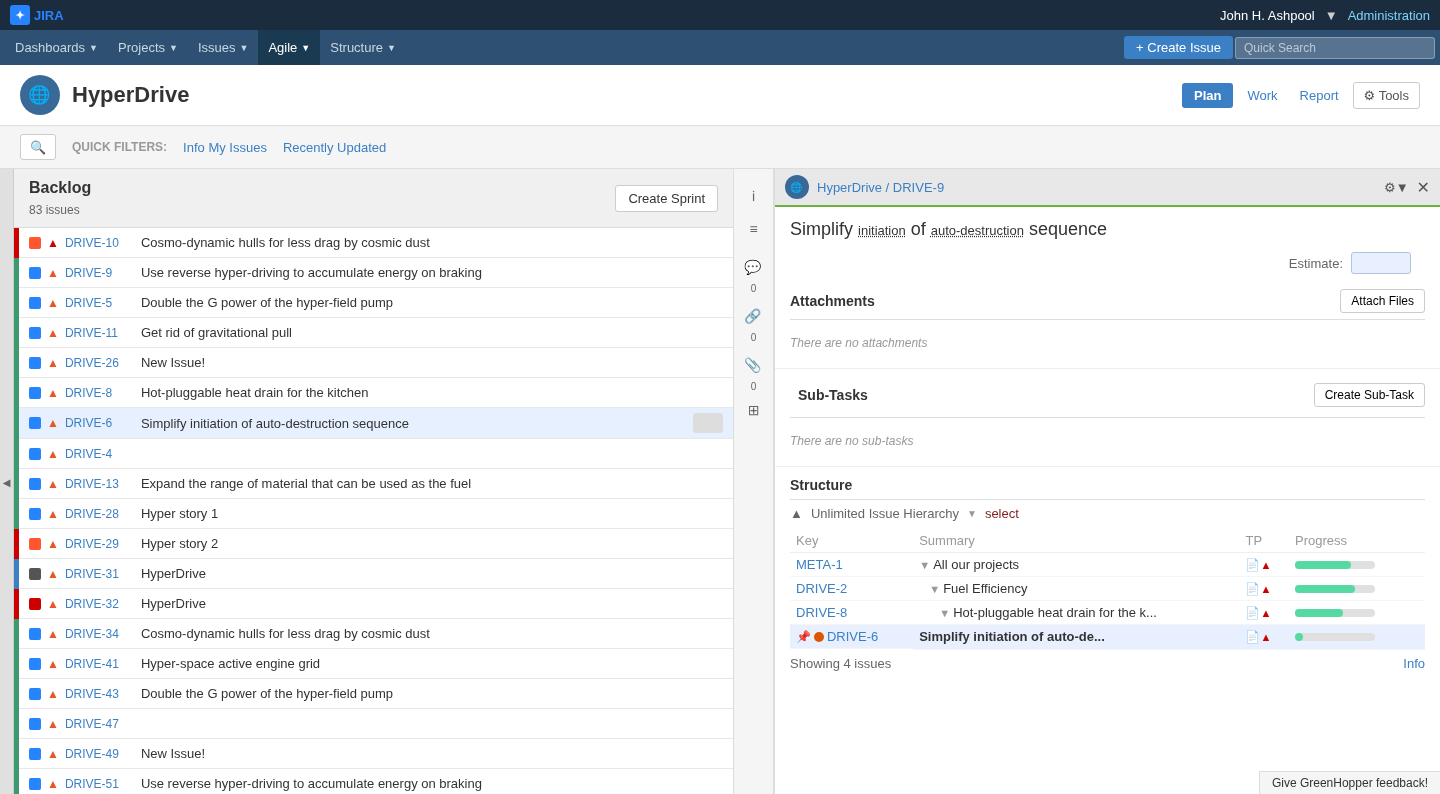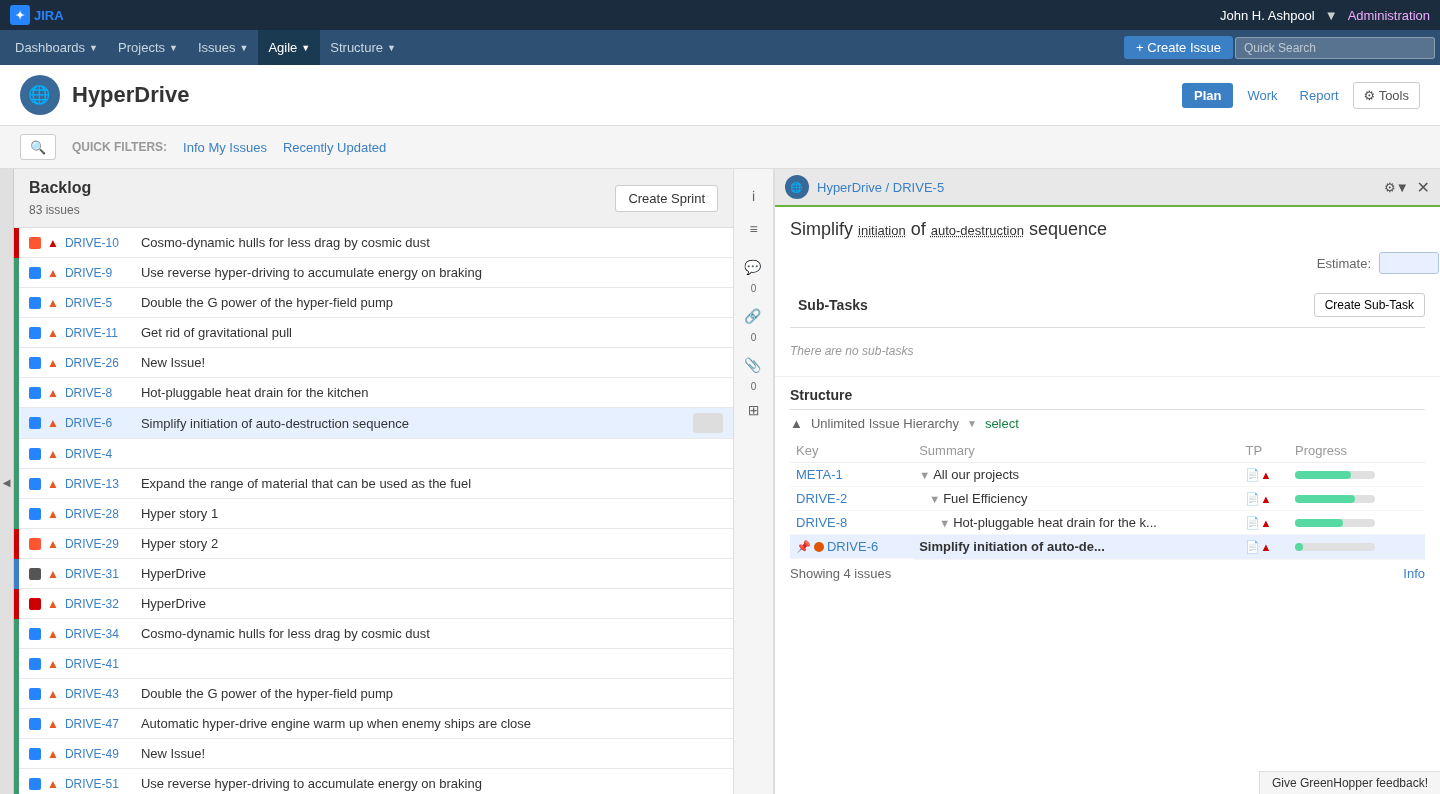--- a/index.html
+++ b/index.html
@@ -13,21 +13,21 @@
       align-items: center;
       justify-content: space-between;
       padding: 0 10px;
       color: #fff;
     }
     .top-nav-left { display: flex; align-items: center; gap: 4px; }
     .jira-logo { color: #2684ff; font-weight: bold; font-size: 14px; display: flex; align-items: center; gap: 4px; }
     .jira-logo .logo-icon { background: #2684ff; color: #fff; border-radius: 3px; width: 20px; height: 20px; display: flex; align-items: center; justify-content: center; font-size: 11px; font-weight: bold; }
     .top-nav-right { display: flex; align-items: center; gap: 10px; color: #ccc; font-size: 12px; }
     .top-nav-right .user-name { color: #fff; }
-    .top-nav-right .admin-link { color: #f0abfc; }
+    .top-nav-right .admin-link { color: #7dd3fc; }
 
     
     .second-nav {
       background: #2d5073;
       height: 35px;
       display: flex;
       align-items: center;
       gap: 0;
       padding: 0 5px;
     }
@@ -220,21 +220,21 @@
       overflow: hidden;
     }
     .detail-breadcrumb { color: #3b7fc4; font-size: 13px; }
     .detail-header-actions { display: flex; gap: 8px; align-items: center; }
     .detail-title-area { padding: 10px 15px 5px; }
     .detail-title { font-size: 18px; color: #333; line-height: 1.4; }
     .estimate-row {
       display: flex;
       align-items: center;
       justify-content: flex-end;
-      padding: 5px 1px;
+      padding: 5px 29px;
       gap: 8px;
       color: #666;
       font-size: 12px;
     }
     .estimate-box {
       width: 60px; height: 22px;
       background: #e8f0ff;
       border: 1px solid #b0c4de;
       border-radius: 3px;
     }
@@ -266,21 +266,21 @@
       font-size: 12px;
       float: right;
       margin-top: -30px;
     }
     .empty-text { color: #999; font-style: italic; font-size: 12px; padding: 8px 0; }
 
     
     .structure-section { padding: 10px 15px; }
     .structure-title { font-size: 14px; font-weight: bold; color: #333; margin-bottom: 6px; border-bottom: 1px solid #ddd; padding-bottom: 6px; }
     .structure-controls { display: flex; align-items: center; gap: 8px; margin-bottom: 8px; font-size: 12px; color: #666; }
-    .structure-link { color: #15803d; cursor: pointer; }
+    .structure-link { color: #7f1d1d; cursor: pointer; }
     .structure-table { width: 100%; border-collapse: collapse; font-size: 12px; }
     .structure-table th { text-align: left; color: #999; padding: 4px 6px; border-bottom: 1px solid #eee; font-weight: normal; }
     .structure-table td { padding: 4px 6px; border-bottom: 1px solid #f5f5f5; color: #333; }
     .structure-table td a { color: #3b7fc4; cursor: pointer; }
     .progress-bar-container { width: 80px; height: 8px; background: #e0e0e0; border-radius: 4px; }
     .progress-bar { height: 8px; background: #57d9a3; border-radius: 4px; }
     .structure-footer { display: flex; justify-content: space-between; padding: 6px 0; font-size: 12px; color: #666; }
     .info-link { color: #3b7fc4; cursor: pointer; }
 
     
@@ -569,38 +569,38 @@
           <span class="issue-key">DRIVE-34</span>
           <span class="issue-summary">Cosmo-dynamic hulls for less drag by cosmic dust</span>
         </div>
       </div>
       <div class="row-with-border">
         <div class="green-left-border"></div>
         <div class="issue-row" style="flex:1;">
           <span style="background:#2684ff;width:12px;height:12px;border-radius:2px;display:inline-block;flex-shrink:0;"></span>
           <span style="color:#e65722;font-size:12px;">▲</span>
           <span class="issue-key">DRIVE-41</span>
+          <span class="issue-summary">Hyper-space active engine grid</span>
         </div>
       </div>
       <div class="row-with-border">
         <div class="green-left-border"></div>
         <div class="issue-row" style="flex:1;">
           <span style="background:#2684ff;width:12px;height:12px;border-radius:2px;display:inline-block;flex-shrink:0;"></span>
           <span style="color:#e65722;font-size:12px;">▲</span>
           <span class="issue-key">DRIVE-43</span>
           <span class="issue-summary">Double the G power of the hyper-field pump</span>
         </div>
       </div>
       <div class="row-with-border">
         <div class="green-left-border"></div>
         <div class="issue-row" style="flex:1;">
           <span style="background:#2684ff;width:12px;height:12px;border-radius:2px;display:inline-block;flex-shrink:0;"></span>
           <span style="color:#e65722;font-size:12px;">▲</span>
           <span class="issue-key">DRIVE-47</span>
-          <span class="issue-summary">Automatic hyper-drive engine warm up when enemy ships are close</span>
         </div>
       </div>
       <div class="row-with-border">
         <div class="green-left-border"></div>
         <div class="issue-row" style="flex:1;">
           <span style="background:#2684ff;width:12px;height:12px;border-radius:2px;display:inline-block;flex-shrink:0;"></span>
           <span style="color:#e65722;font-size:12px;">▲</span>
           <span class="issue-key">DRIVE-49</span>
           <span class="issue-summary">New Issue!</span>
         </div>
@@ -635,41 +635,48 @@
         <div class="side-panel-count">0</div>
       </div>
       <div class="side-panel-icon">⊞</div>
     </div>
 
     <div class="detail-panel">
 
       <div class="detail-header-top">
         <div style="display:flex;align-items:center;gap:8px;">
           <div class="project-icon-small">🌐</div>
-          <span class="detail-breadcrumb">HyperDrive / DRIVE-5</span>
+          <span class="detail-breadcrumb">HyperDrive / DRIVE-9</span>
         </div>
         <div class="detail-header-actions">
           <span style="cursor:pointer;color:#555;">⚙▼</span>
           <span style="cursor:pointer;color:#555;font-size:16px;">✕</span>
         </div>
       </div>
 
       <div class="detail-title-area">
         <div class="detail-title">
           Simplify <span style="text-decoration:underline dotted;">initiation</span> of <span style="text-decoration:underline dotted;">auto-destruction</span> sequence
         </div>
       </div>
 
       <div class="estimate-row">
         <span>Estimate:</span>
         <div class="estimate-box"></div>
       </div>
 
       <div class="detail-body">
 
+        <div class="section">
+          <div style="display:flex;align-items:center;justify-content:space-between;border-bottom:1px solid #ddd;padding-bottom:6px;margin-bottom:8px;">
+            <span class="section-title" style="border:none;padding:0;margin:0;">Attachments</span>
+            <button class="attach-btn" style="float:none;margin:0;">Attach Files</button>
+          </div>
+          <div class="empty-text">There are no attachments</div>
+        </div>
 
         <div class="section">
           <div style="display:flex;align-items:center;justify-content:space-between;border-bottom:1px solid #ddd;padding-bottom:6px;margin-bottom:8px;">
             <span class="section-title" style="border:none;padding:0;margin:8px;">Sub-Tasks</span>
             <button class="sub-task-btn" style="float:none;margin:0;">Create Sub-Task</button>
           </div>
           <div class="empty-text">There are no sub-tasks</div>
         </div>
 
         <div class="structure-section">

